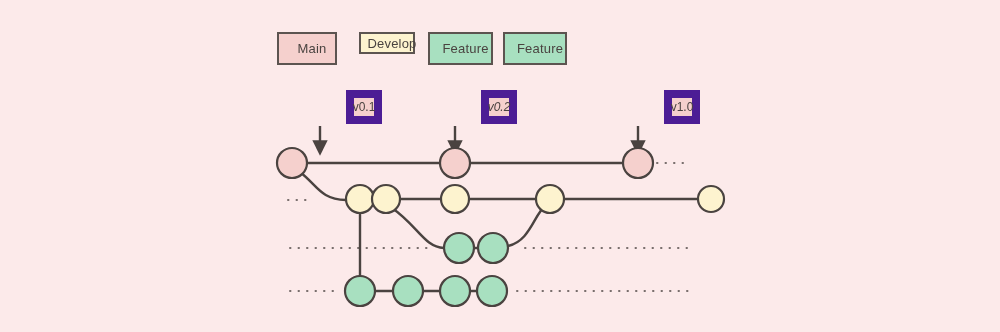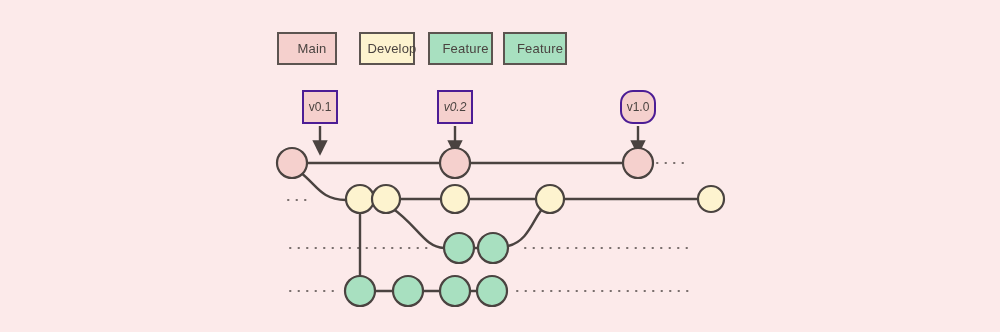--- a/index.html
+++ b/index.html
@@ -20,25 +20,26 @@
     border:2px solid #5c5450;
     display:flex;align-items:center;justify-content:center;
     font-size:13px;
     color:#4a4340;
     letter-spacing:.2px;
     padding-left:10px;
   }
   .tag-box{
     position:absolute;
     box-sizing:border-box;
-    border:2px solid #4c1d95;
+    border:8px solid #4c1d95;
     background:#f5d0cd;
     display:flex;align-items:center;justify-content:center;
     font-size:12px;
     color:#4a4340;
+    margin-left:44px;
   }
 
   #logo{
     position:absolute;
     left:918px;top:292px;
     display:flex;align-items:center;
     height:26px;
   }
   #logo .mark{
     width:24px;height:24px;border-radius:50%;
@@ -111,36 +112,36 @@
         <circle cx="408" cy="291" r="15" fill="#a8e0c0" stroke="#4a4340" stroke-width="2.2"></circle>
         <circle cx="455" cy="291" r="15" fill="#a8e0c0" stroke="#4a4340" stroke-width="2.2"></circle>
         <circle cx="492" cy="291" r="15" fill="#a8e0c0" stroke="#4a4340" stroke-width="2.2"></circle>
       </g>
   </svg>
 
   <div id="legend-layer">
       <div class="legend-box" style="left: 277px; top: 32px; width: 60px; height: 33px; background: rgb(245, 208, 205);">
         <span>Main</span>
       </div>
-      <div class="legend-box" style="left: 359px; top: 32px; width: 56px; height: 33px; background: rgb(253, 243, 207);">
+      <div class="legend-box" style="left: 359px; top: 32px; width: 56px; height: 22px; background: rgb(253, 243, 207);">
         <span>Develop</span>
       </div>
       <div class="legend-box" style="left: 428px; top: 32px; width: 65px; height: 33px; background: rgb(168, 224, 192);">
         <span>Feature</span>
       </div>
       <div class="legend-box" style="left: 503px; top: 32px; width: 64px; height: 33px; background: rgb(168, 224, 192);">
         <span>Feature</span>
       </div>
     </div>
   <div id="tag-layer">
       <div class="tag-box" style="left: 302px; top: 90px; width: 36px; height: 34px; background: rgb(245, 208, 205);">
         <span>v0.1</span>
       </div>
       <div class="tag-box" style="left: 437px; top: 90px; width: 36px; height: 34px; background: rgb(245, 208, 205); font-style: italic;">
         <span>v0.2</span>
       </div>
-      <div class="tag-box" style="left: 620px; top: 90px; width: 36px; height: 34px; background: rgb(245, 208, 205); border-radius: 13px;">
+      <div class="tag-box" style="left: 620px; top: 90px; width: 36px; height: 34px; background: rgb(245, 208, 205);">
         <span>v1.0</span>
       </div>
     </div>
 
 
 </div>
 
 </body></html>

